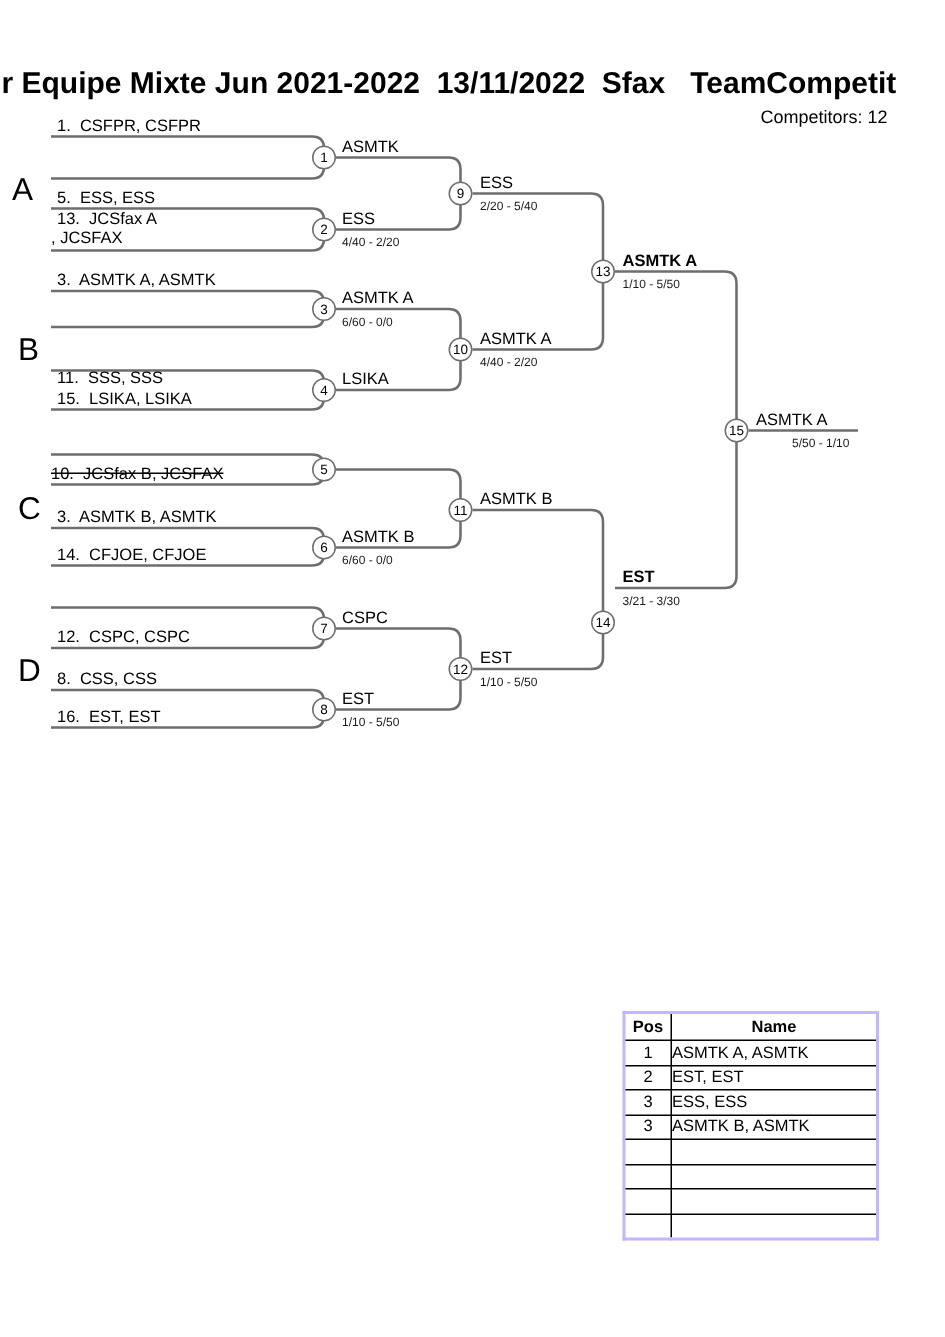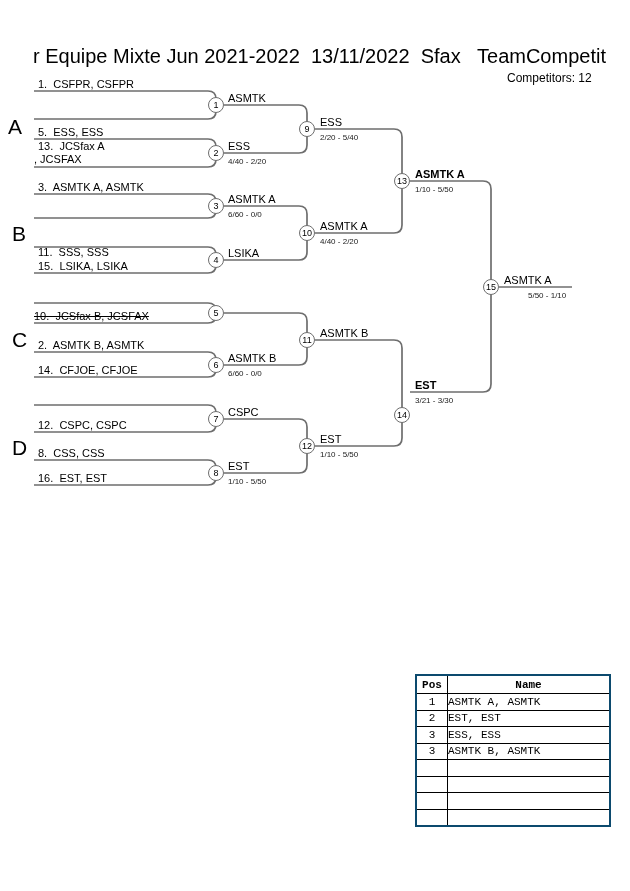--- a/index.html
+++ b/index.html
@@ -1,44 +1,44 @@
 <!DOCTYPE html>
 <html><head>
 <meta charset="utf-8">
 <style>
   html,body{margin:0;padding:0;}
   body{width:630px;height:891px;background:#fff;overflow:hidden;
        font-family:"Liberation Sans", sans-serif;color:#000;}
   #page{position:relative;width:630px;height:891px;background:#fff;overflow:hidden;}
 
-  .title{position:absolute;top:45px;left:1px;font-size:20px;font-weight:normal;
-         white-space:pre;letter-spacing:0;padding-left:32px;}
+  .title{position:absolute;top:45px;left:1px;font-size:20px;font-weight:bold;
+         white-space:pre;letter-spacing:0;}
   .competitors{position:absolute;top:71px;left:507px;font-size:12px;}
 
   .group-letter{position:absolute;font-size:21px;color:#000;}
 
   .lbl{position:absolute;font-size:11px;white-space:pre;line-height:12px;}
   .strike{text-decoration:line-through;}
   .winner{position:absolute;font-size:11px;white-space:pre;line-height:12px;}
   .winner.bold{font-weight:bold;}
   .score{position:absolute;font-size:8px;color:#1a1a1a;white-space:pre;line-height:9px;}
 
   .match-circle{position:absolute;width:16px;height:16px;box-sizing:border-box;
     border:1.5px solid #6e6e6e;border-radius:50%;background:#fff;
     display:flex;align-items:center;justify-content:center;
     font-size:9px;line-height:1;color:#000;}
 
   svg.lines{position:absolute;left:0;top:0;}
   svg.lines path{fill:none;stroke:#6e6e6e;stroke-width:1.7;}
 
   .results-title{position:absolute;left:415px;top:655px;width:188px;
     text-align:center;font-size:12px;font-weight:bold;}
-  table.results{position:absolute;left:415px;top:674px;width:196px;
+  table.results{position:absolute;left:415px;top:674px;width:171px;
     border-collapse:collapse;table-layout:fixed;
-    border:2px solid #0c4a6e;font-size:11px;font-family:Liberation Mono, monospace;}
+    border:2px solid #c4b5fd;font-size:11px;}
   table.results th, table.results td{border:1px solid #000;overflow:hidden;
     white-space:nowrap;}
   table.results th{height:17px;font-weight:bold;text-align:center;padding:0;}
   table.results td{height:15.5px;padding:0;}
   td.pos{width:30px;text-align:center;}
   th.posh{width:30px;}
   td.nm{padding-left:9px;text-align:left;}
 </style>
 </head>
 <body>
@@ -77,21 +77,21 @@
   <div class="group-letter" style="left:12px;top:436px;">D</div>
 
   <div class="lbl" style="left:38px;top:78px;">1.  CSFPR, CSFPR</div>
   <div class="lbl" style="left:38px;top:126px;">5.  ESS, ESS</div>
   <div class="lbl" style="left:38px;top:140px;">13.  JCSfax A</div>
   <div class="lbl" style="left:34px;top:153px;">, JCSFAX</div>
   <div class="lbl" style="left:38px;top:181px;">3.  ASMTK A, ASMTK</div>
   <div class="lbl" style="left:38px;top:205px;margin-top:41px;">11.  SSS, SSS</div>
   <div class="lbl" style="left:38px;top:260px;">15.  LSIKA, LSIKA</div>
   <div class="lbl strike" style="left:34px;top:310px;">10.  JCSfax B, JCSFAX</div>
-  <div class="lbl" style="left:38px;top:339px;">2.  ASMTK B, ASMTK</div>
+  <div class="lbl" style="left:38px;top:339px;">3.  ASMTK B, ASMTK</div>
   <div class="lbl" style="left:38px;top:364px;">14.  CFJOE, CFJOE</div>
   <div class="lbl" style="left:38px;top:419px;">12.  CSPC, CSPC</div>
   <div class="lbl" style="left:38px;top:447px;">8.  CSS, CSS</div>
   <div class="lbl" style="left:38px;top:472px;">16.  EST, EST</div>
 
   <div class="match-circle" style="left:208px;top:97px;">1</div>
   <div class="match-circle" style="left:208px;top:145px;">2</div>
   <div class="match-circle" style="left:208px;top:198px;">3</div>
   <div class="match-circle" style="left:208px;top:252px;">4</div>
   <div class="match-circle" style="left:208px;top:305px;">5</div>

